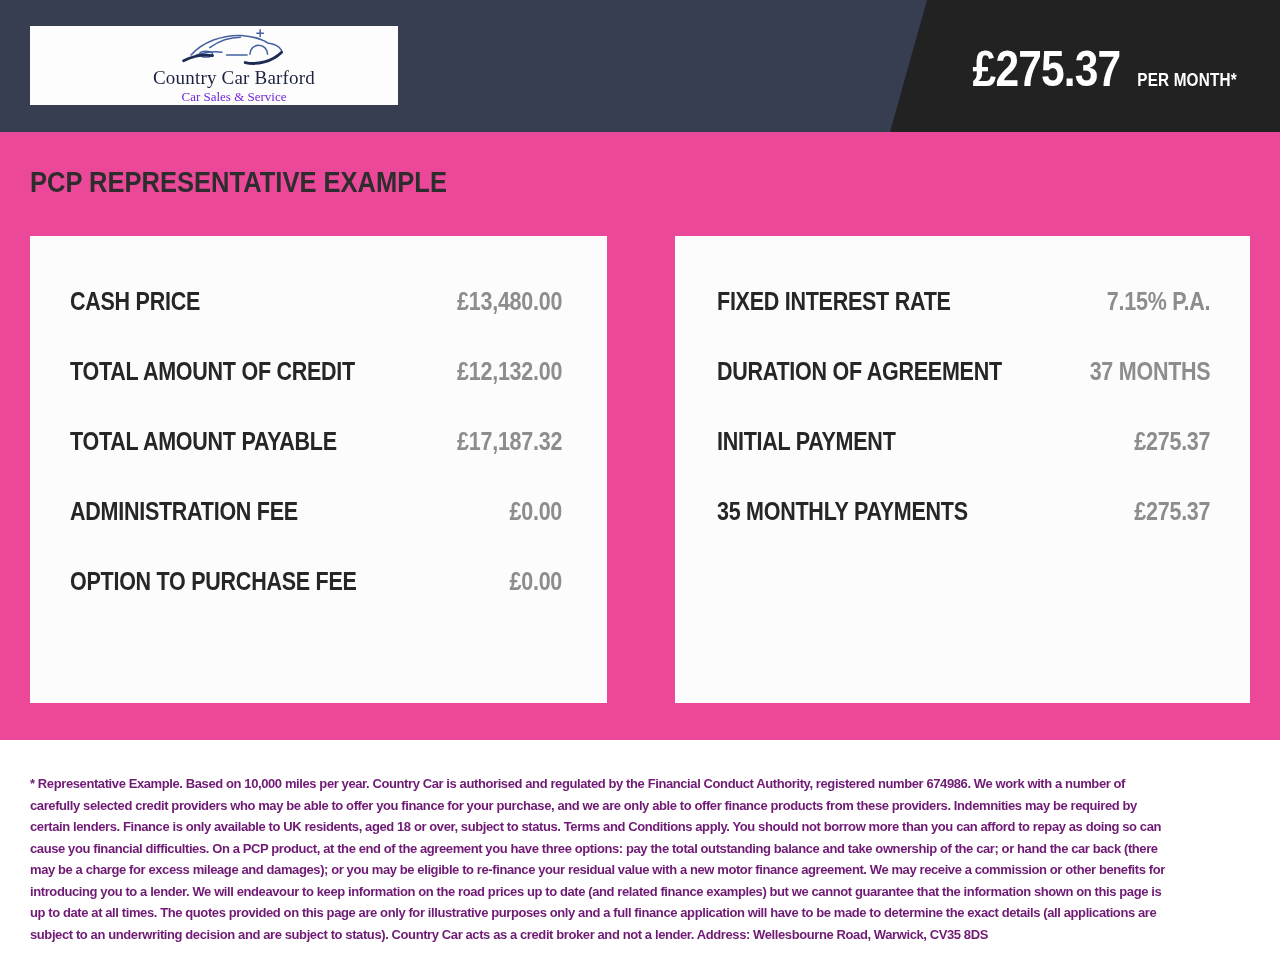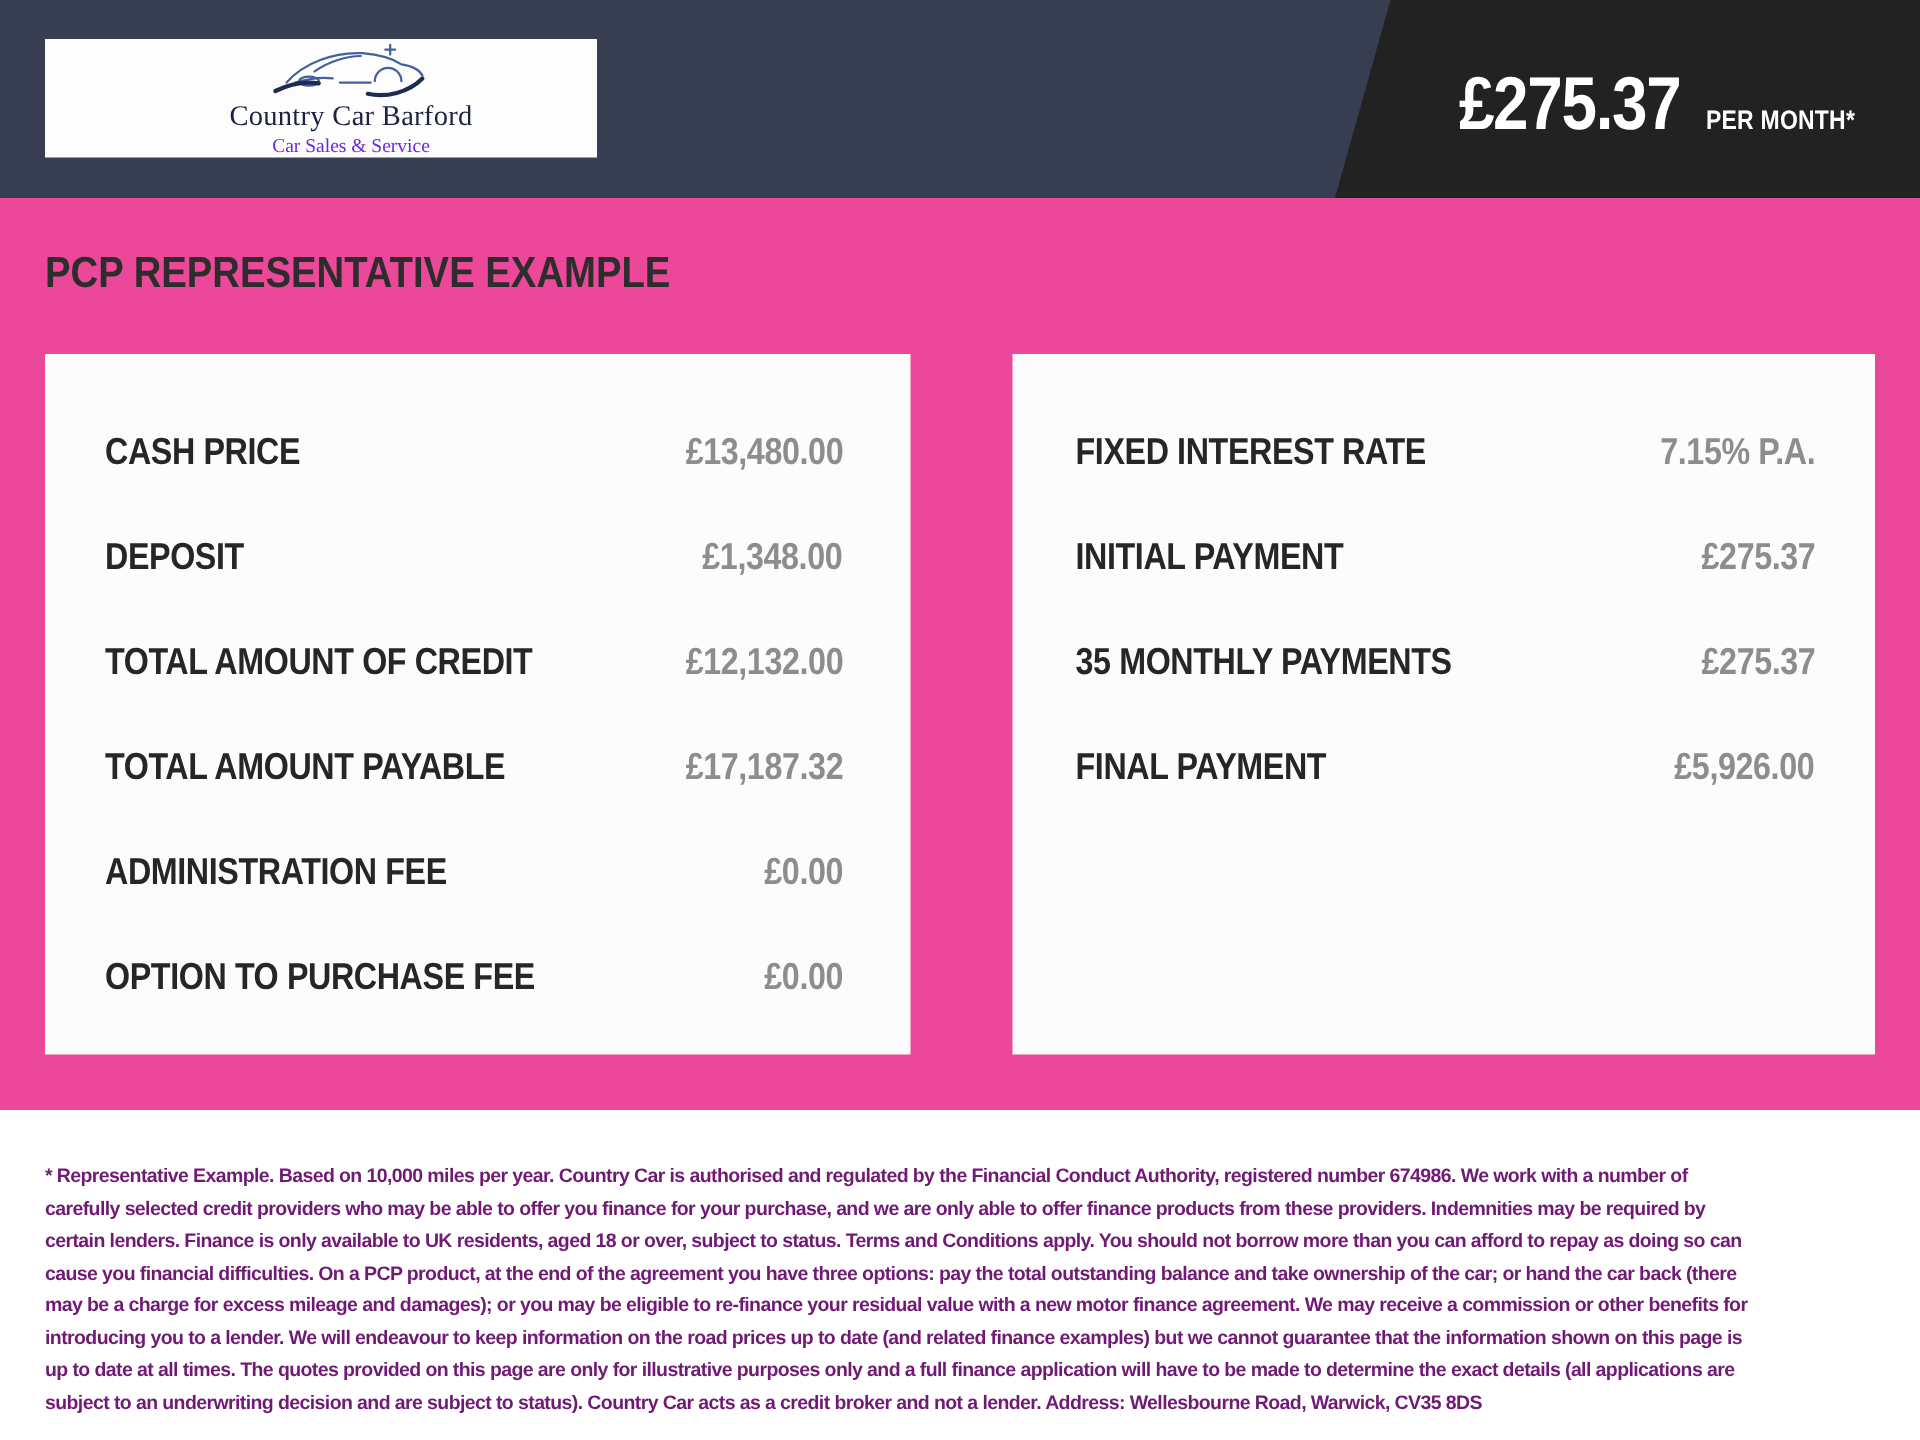--- a/index.html
+++ b/index.html
@@ -171,24 +171,20 @@
   <div class="page-heading">PCP REPRESENTATIVE EXAMPLE</div>
 
   <div class="panels">
 
     <div class="panel panel-left">
       <div class="row">
         <span class="lbl">CASH PRICE</span>
         <span class="val">£13,480.00</span>
       </div>
       <div class="row">
-        <span class="lbl">DEPOSIT</span>
-        <span class="val">£1,348.00</span>
-      </div>
-      <div class="row">
         <span class="lbl">TOTAL AMOUNT OF CREDIT</span>
         <span class="val">£12,132.00</span>
       </div>
       <div class="row">
         <span class="lbl">TOTAL AMOUNT PAYABLE</span>
         <span class="val">£17,187.32</span>
       </div>
       <div class="row">
         <span class="lbl">ADMINISTRATION FEE</span>
         <span class="val">£0.00</span>
@@ -198,30 +194,30 @@
         <span class="val">£0.00</span>
       </div>
     </div>
 
     <div class="panel panel-right">
       <div class="row">
         <span class="lbl">FIXED INTEREST RATE</span>
         <span class="val">7.15% P.A.</span>
       </div>
       <div class="row">
+        <span class="lbl">DURATION OF AGREEMENT</span>
+        <span class="val">37 MONTHS</span>
+      </div>
+      <div class="row">
         <span class="lbl">INITIAL PAYMENT</span>
         <span class="val">£275.37</span>
       </div>
       <div class="row">
         <span class="lbl">35 MONTHLY PAYMENTS</span>
         <span class="val">£275.37</span>
-      </div>
-      <div class="row">
-        <span class="lbl">FINAL PAYMENT</span>
-        <span class="val">£5,926.00</span>
       </div>
     </div>
 
   </div>
 </div>
 
 <div class="footer">
   <p class="disclaimer">* Representative Example. Based on 10,000 miles per year. Country Car is authorised and regulated by the Financial Conduct Authority, registered number 674986. We work with a number of carefully selected credit providers who may be able to offer you finance for your purchase, and we are only able to offer finance products from these providers. Indemnities may be required by certain lenders. Finance is only available to UK residents, aged 18 or over, subject to status. Terms and Conditions apply. You should not borrow more than you can afford to repay as doing so can cause you financial difficulties. On a PCP product, at the end of the agreement you have three options: pay the total outstanding balance and take ownership of the car; or hand the car back (there may be a charge for excess mileage and damages); or you may be eligible to re-finance your residual value with a new motor finance agreement. We may receive a commission or other benefits for introducing you to a lender. We will endeavour to keep information on the road prices up to date (and related finance examples) but we cannot guarantee that the information shown on this page is up to date at all times. The quotes provided on this page are only for illustrative purposes only and a full finance application will have to be made to determine the exact details (all applications are subject to an underwriting decision and are subject to status). Country Car acts as a credit broker and not a lender. Address: Wellesbourne Road, Warwick, CV35 8DS</p>
 </div>
 

